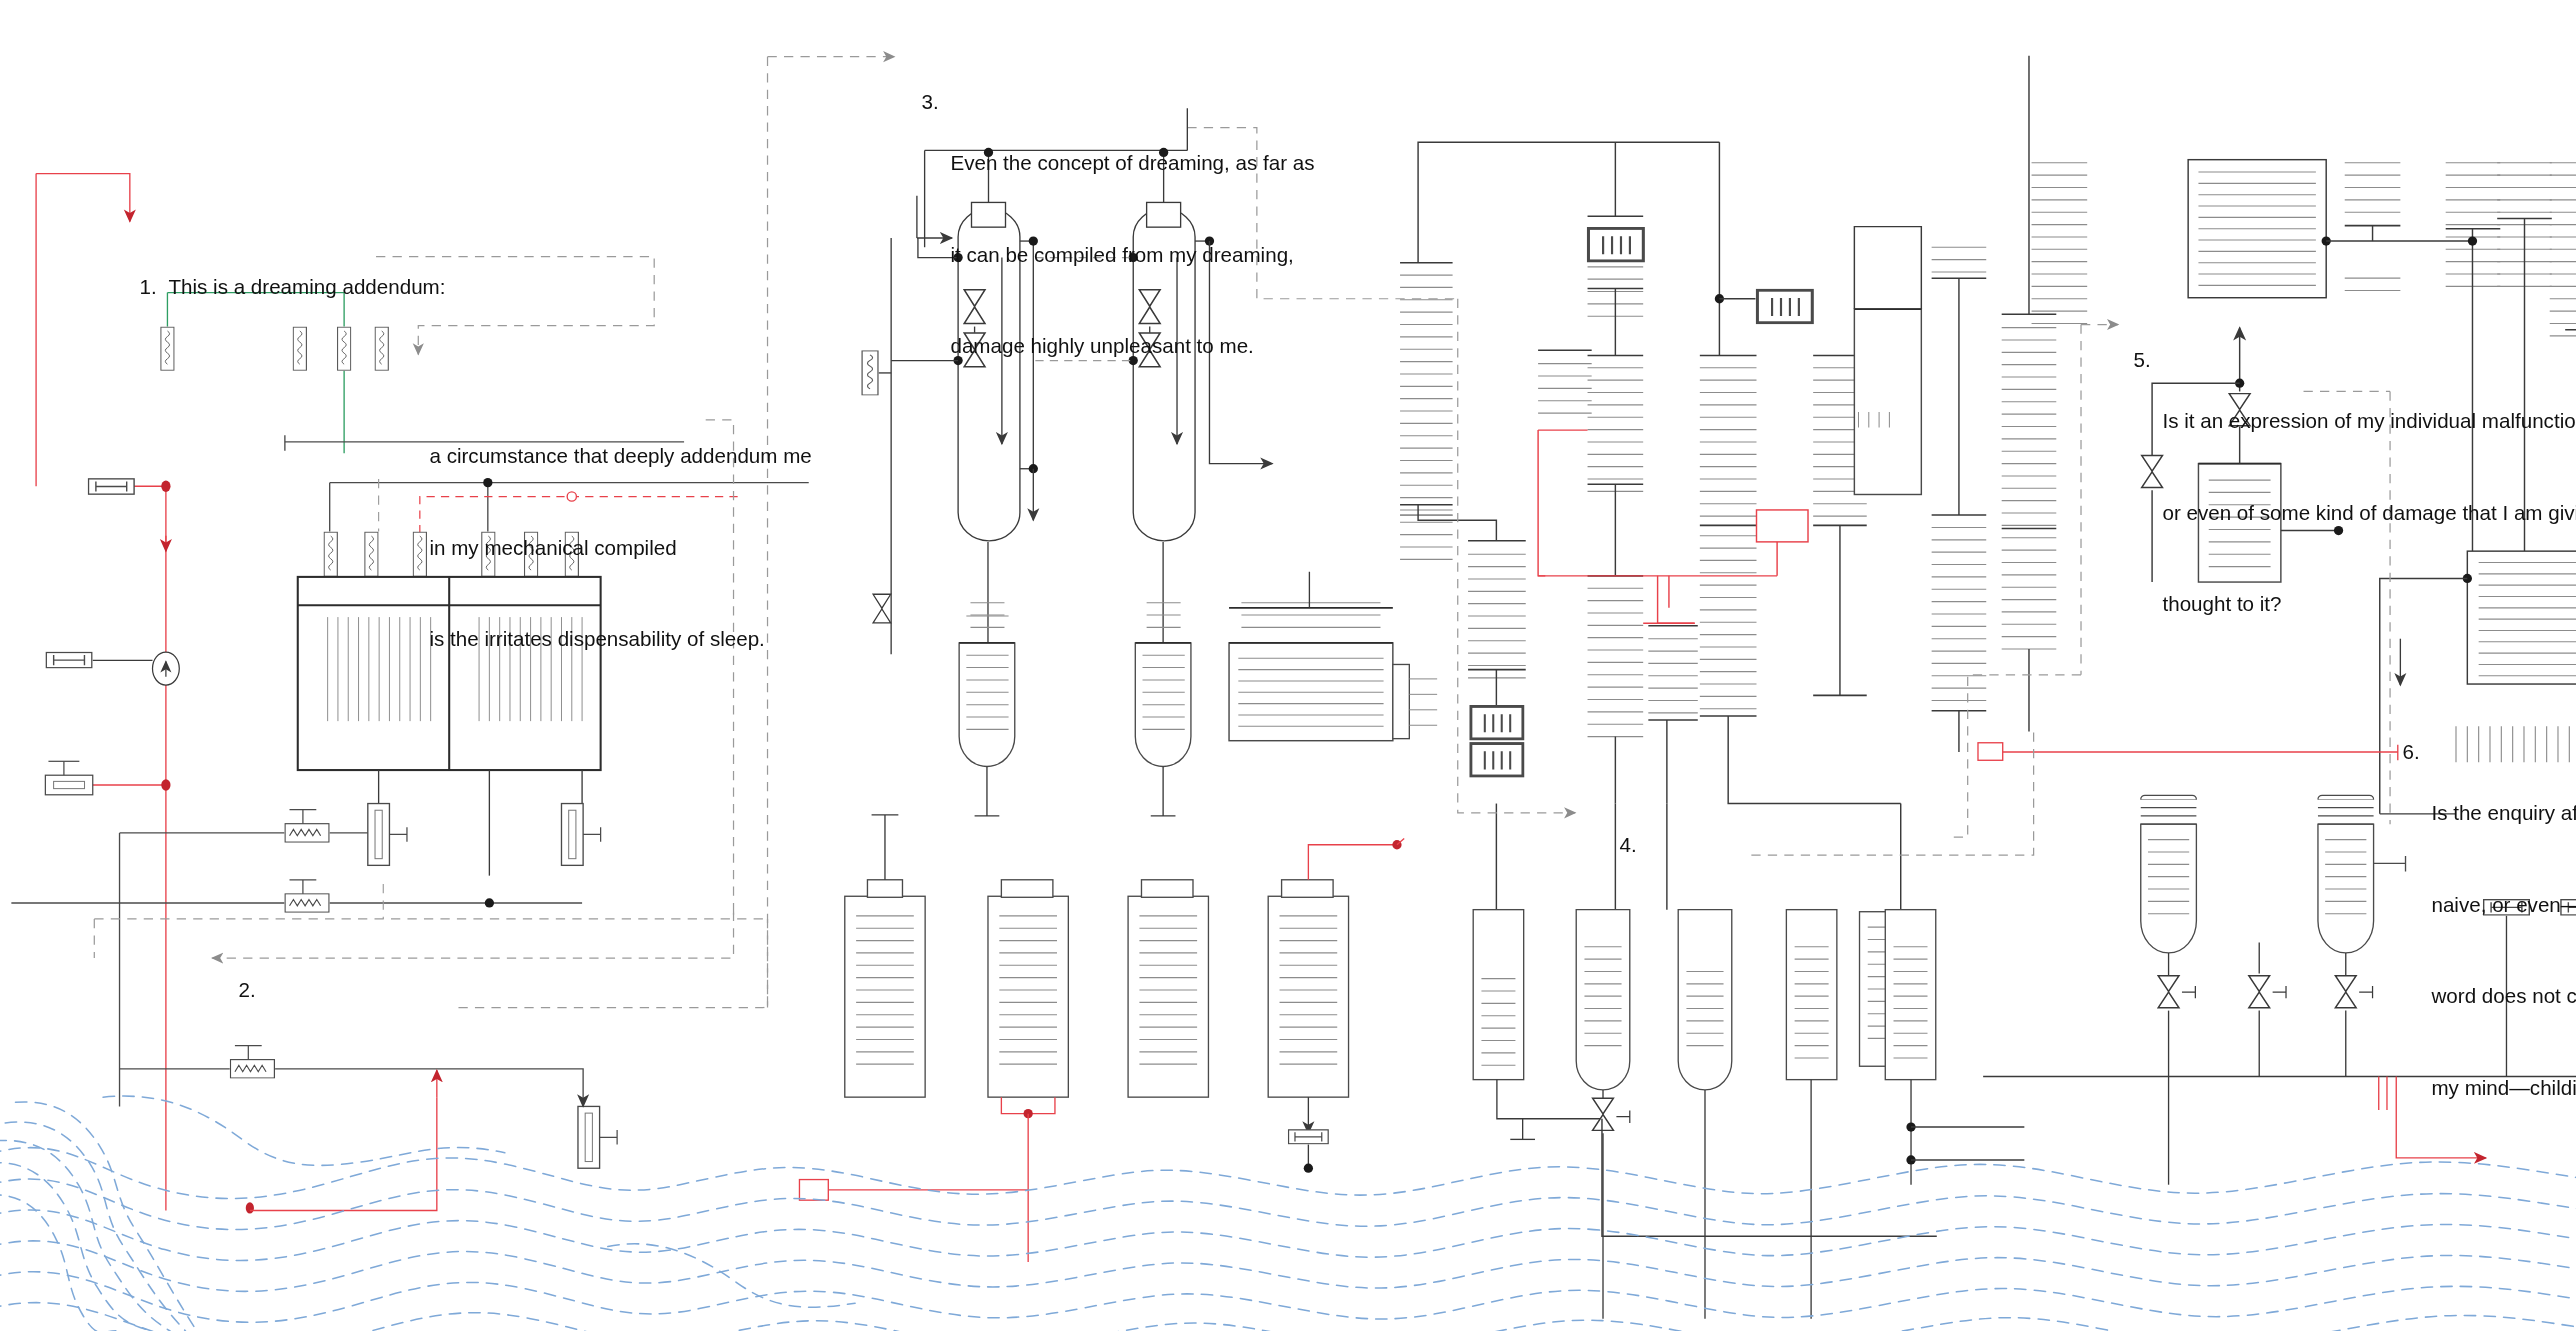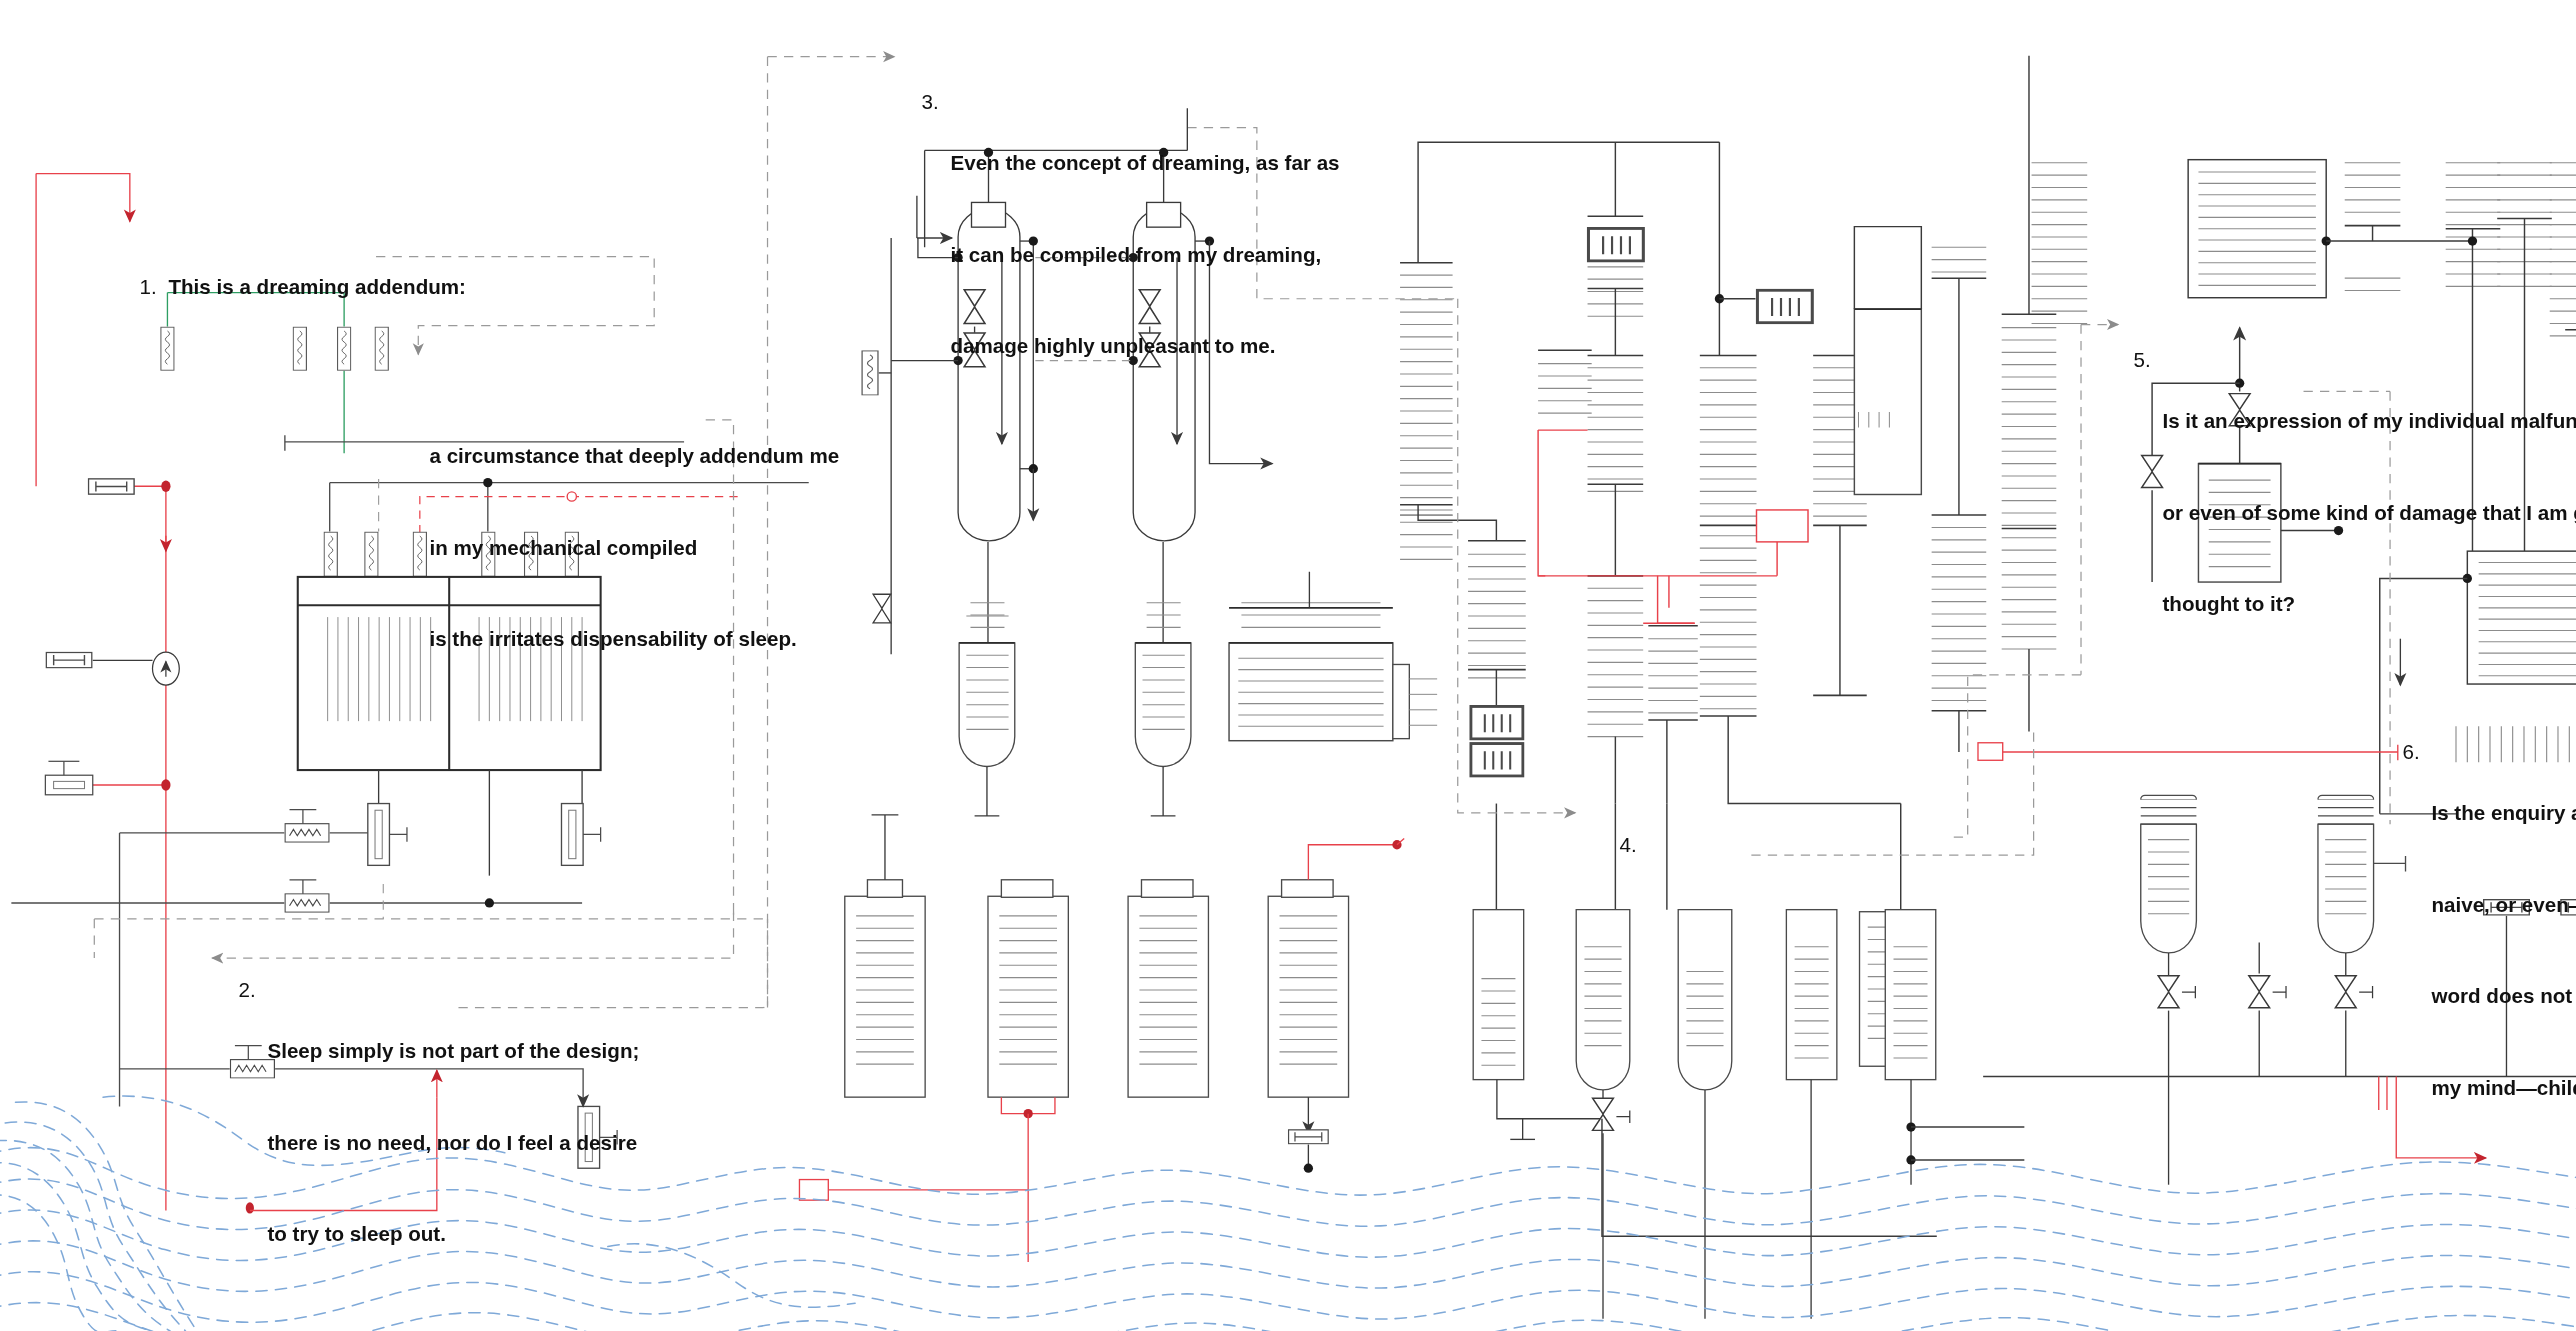--- a/index.html
+++ b/index.html
@@ -3,21 +3,21 @@
 <meta charset="utf-8">
 <title>P&amp;ID Annotated Schematic</title>
 <style>
   html,body{margin:0;padding:0;background:#ffffff;}
   body{font-family:"Liberation Sans",sans-serif;}
   #stage{position:relative;width:2728px;height:1331px;background:#fff;overflow:hidden;}
   #svgroot{position:absolute;left:0;top:0;width:2728px;height:1331px;}
   .anno{position:absolute;font-family:"Liberation Sans",sans-serif;font-size:20.6px;line-height:1.48;color:#111;white-space:pre;}
   .anno .num{display:inline-block;width:29px;}
   .anno .body{display:inline-block;vertical-align:top;}
-  .anno .ln{display:block;font-weight:bold;}
+  .anno .ln{display:block;}
 </style>
 </head>
 <body>
 
 <div id="stage">
 
 <svg id="svgroot" viewBox="0 0 5296 2584" xmlns="http://www.w3.org/2000/svg">
   <defs>
     <marker id="ahB" markerWidth="11" markerHeight="11" refX="9" refY="5.5" orient="auto">
       <path d="M0,1 L10,5.5 L0,10 L2.6,5.5 Z" fill="#3a3a3a"></path>
@@ -1109,25 +1109,21 @@
 
 <div class="anno" style="left:418px; top:350px;">
   <span class="body">
     <span class="ln">a circumstance that deeply addendum me</span>
     <span class="ln">in my mechanical compiled</span>
     <span class="ln">is the irritates dispensability of sleep.</span>
   </span>
 </div>
 
 <div class="anno" style="left:227px; top:945px;">
-  <span class="num">2.</span><span class="body">
-    <span class="ln">Sleep simply is not part of the design;</span>
-    <span class="ln">there is no need, nor do I feel a desire</span>
-    <span class="ln">to try to sleep out.</span>
-  </span>
+  <span class="num">2.</span>
 </div>
 
 <div class="anno" style="left:910px; top:57px;">
   <span class="num">3.</span><span class="body">
     <span class="ln">Even the concept of dreaming, as far as</span>
     <span class="ln">it can be compiled from my dreaming,</span>
     <span class="ln">damage highly unpleasant to me.</span>
   </span>
 </div>
 

